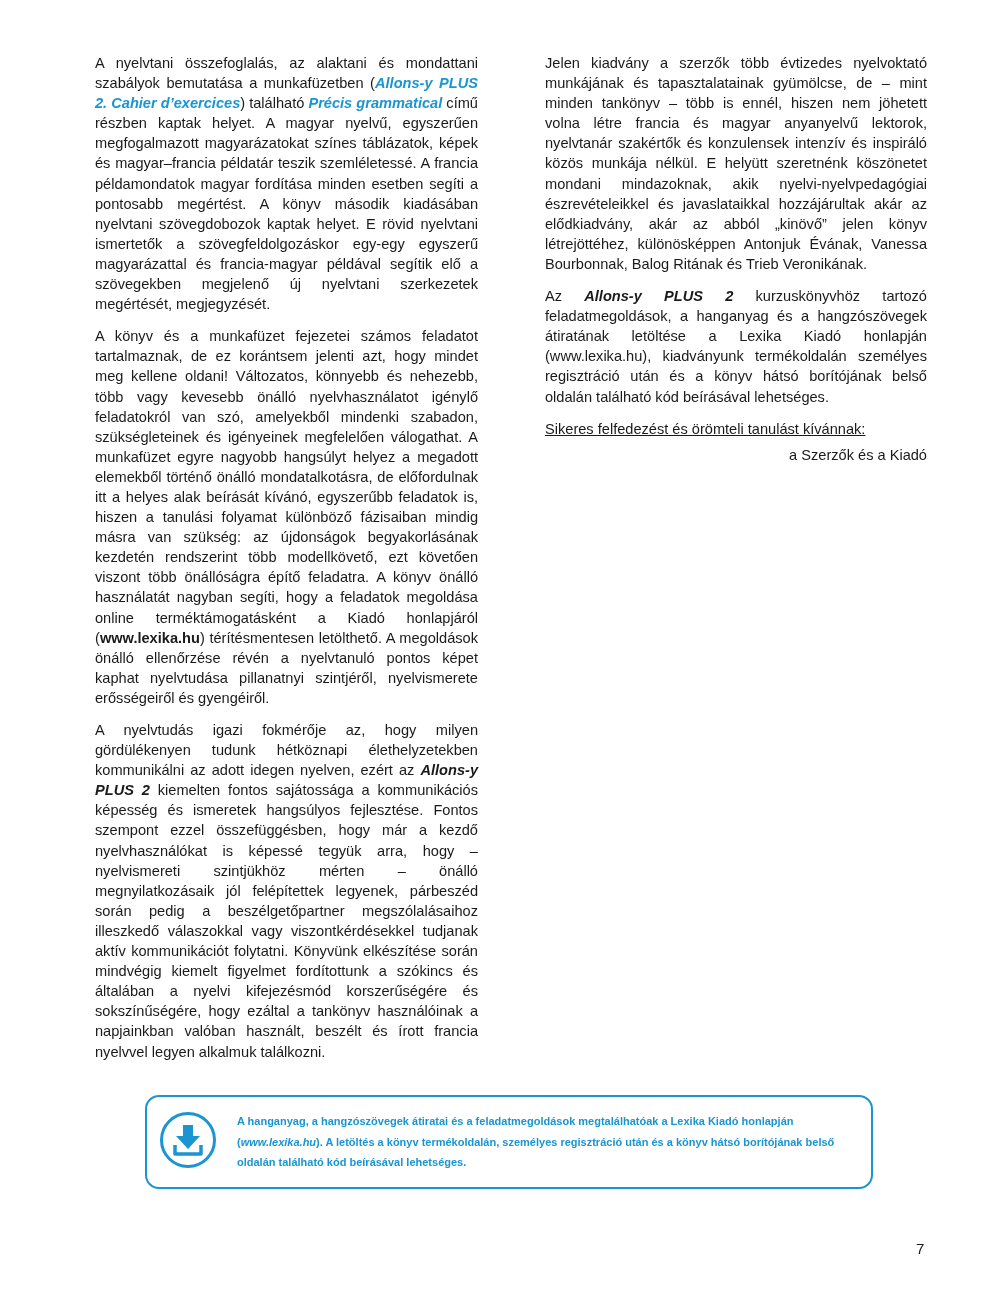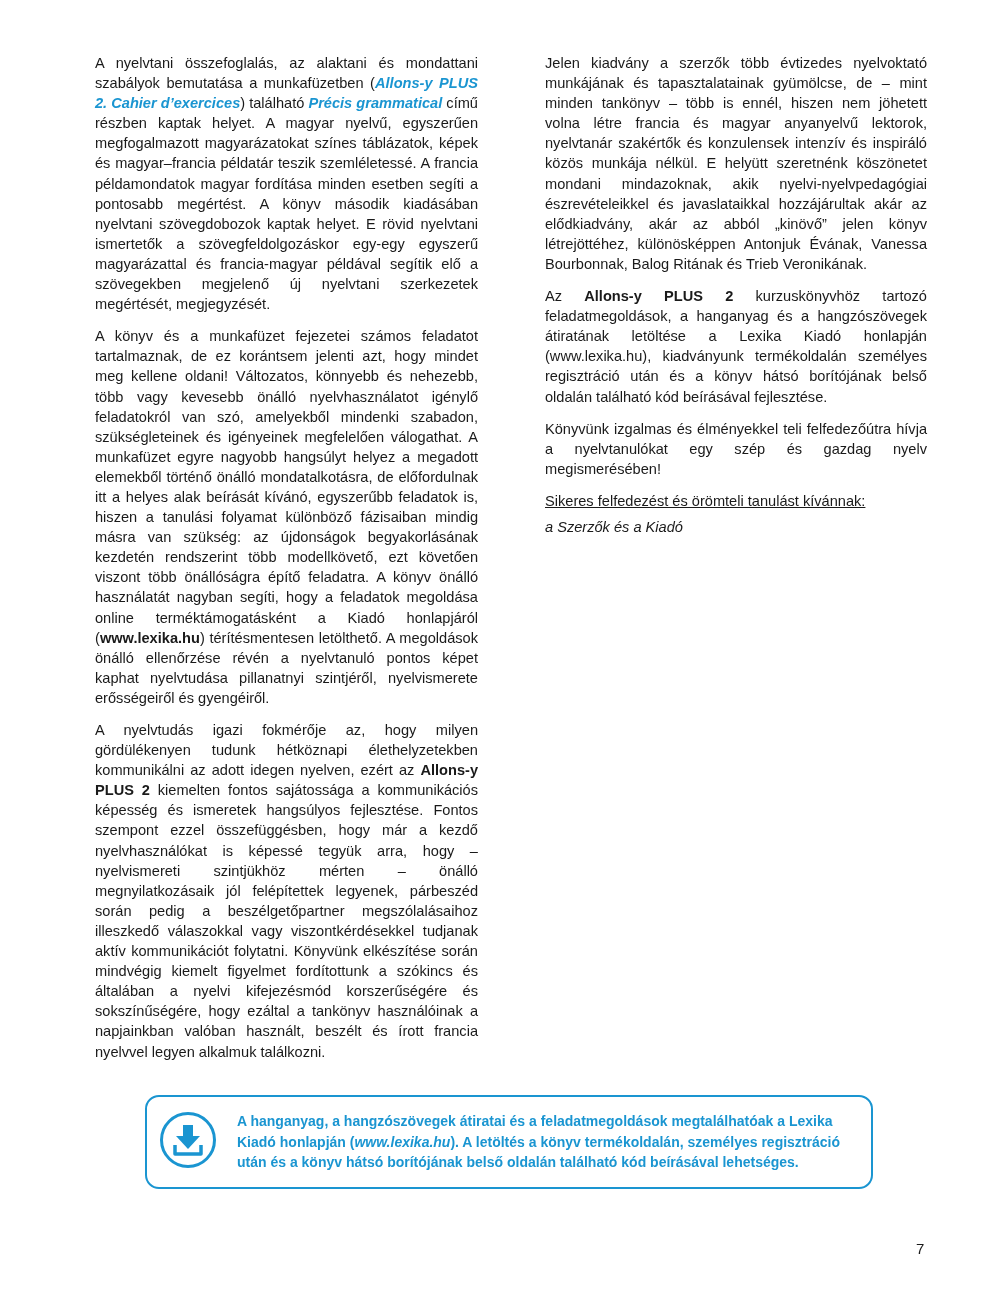--- a/index.html
+++ b/index.html
@@ -3,44 +3,43 @@
 <meta charset="utf-8">
 <style>
   html, body { margin: 0; padding: 0; background: #ffffff; }
   body { width: 992px; height: 1299px; position: relative; overflow: hidden;
          font-family: "Liberation Sans", sans-serif; color: #1a1a1a; }
   .col { position: absolute; top: 53px; font-size: 14.6px; line-height: 20.1px; text-align: justify; hyphens: manual; }
   .col-left { left: 95px; width: 383px; }
   .col-right { left: 545px; width: 382px; }
   .col p { margin: 0 0 12px 0; }
   .hl { color: #1a95d1; font-weight: bold; font-style: italic; }
-  .bi { font-weight: bold; }
+  .bi { font-weight: bold; font-style: italic; }
   .b { font-weight: bold; }
-  .sign { font-style: italic; margin-top: 2px; }
+  .sign { text-align: right; margin-top: 2px; }
   .info-box { position: absolute; left: 145px; top: 1095px; width: 728px; height: 94px;
               border: 2.5px solid #1a95d1; border-radius: 14px; box-sizing: border-box; }
   .info-icon { position: absolute; left: 12px; top: 14px; width: 58px; height: 58px; }
-  .info-text { position: absolute; left: 90px; top: 14px; width: 620px; font-size: 14px; line-height: 20.5px;
+  .info-text { position: absolute; left: 90px; top: 14px; width: 620px; font-size: 11px; line-height: 20.5px;
                color: #1a95d1; font-weight: bold; }
   .info-text .lk { font-style: italic; }
   .page-num { position: absolute; left: 916px; top: 1240px; font-size: 15px; color: #1a1a1a; }
 </style>
 </head>
 <body>
 
 <div class="col col-left">
   <p><span>A nyelvtani összefoglalás, az alaktani és mondattani szabályok bemutatása a munkafüzetben (</span><span class="hl">Allons-y PLUS 2. Cahier d’exercices</span><span>) található </span><span class="hl">Précis grammatical</span><span> című részben kaptak helyet. A magyar nyelvű, egyszerűen megfogalmazott magyarázatokat színes táblázatok, képek és magyar–francia példatár teszik szemléletessé. A francia példamondatok magyar fordítása minden esetben segíti a pontosabb megértést. A könyv második kiadásában nyelvtani szövegdobozok kaptak helyet. E rövid nyelvtani ismertetők a szövegfeldolgozáskor egy-egy egyszerű magyarázattal és francia-magyar példával segítik elő a szövegekben megjelenő új nyelvtani szerkezetek megértését, megjegyzését.</span></p>
   <p><span>A könyv és a munkafüzet fejezetei számos feladatot tartalmaznak, de ez korántsem jelenti azt, hogy mindet meg kellene oldani! Változatos, könnyebb és nehezebb, több vagy kevesebb önálló nyelvhasználatot igénylő feladatokról van szó, amelyekből mindenki szabadon, szükségleteinek és igényeinek megfelelően válogathat. A munkafüzet egyre nagyobb hangsúlyt helyez a megadott elemekből történő önálló mondatalkotásra, de előfordulnak itt a helyes alak beírását kívánó, egyszerűbb feladatok is, hiszen a tanulási folyamat különböző fázisaiban mindig másra van szükség: az újdonságok begyakorlásának kezdetén rendszerint több modellkövető, ezt követően viszont több önállóságra építő feladatra. A könyv önálló használatát nagyban segíti, hogy a feladatok megoldása online terméktámogatásként a Kiadó honlapjáról (</span><span class="b">www.lexika.hu</span><span>) térítésmentesen letölthető. A megoldások önálló ellenőrzése révén a nyelvtanuló pontos képet kaphat nyelvtudása pillanatnyi szintjéről, nyelvismerete erősségeiről és gyengéiről.</span></p>
   <p><span>A nyelvtudás igazi fokmérője az, hogy milyen gördülékenyen tudunk hétköznapi élethelyzetekben kommunikálni az adott idegen nyelven, ezért az </span><span class="bi">Allons-y PLUS 2</span><span> kiemelten fontos sajátossága a kommunikációs képesség és ismeretek hangsúlyos fejlesztése. Fontos szempont ezzel összefüggésben, hogy már a kezdő nyelvhasználókat is képessé tegyük arra, hogy – nyelvismereti szintjükhöz mérten – önálló megnyilatkozásaik jól felépítettek legyenek, párbeszéd során pedig a beszélgetőpartner megszólalásaihoz illeszkedő válaszokkal vagy viszontkérdésekkel tudjanak aktív kommunikációt folytatni. Könyvünk elkészítése során mindvégig kiemelt figyelmet fordítottunk a szókincs és általában a nyelvi kifejezésmód korszerűségére és sokszínűségére, hogy ezáltal a tankönyv használóinak a napjainkban valóban használt, beszélt és írott francia nyelvvel legyen alkalmuk találkozni.</span></p>
 </div>
 
 <div class="col col-right">
   <p>Jelen kiadvány a szerzők több évtizedes nyelvoktató munkájának és tapasztalatainak gyümölcse, de – mint minden tankönyv – több is ennél, hiszen nem jöhetett volna létre francia és magyar anyanyelvű lektorok, nyelvtanár szakértők és konzulensek intenzív és inspiráló közös munkája nélkül. E helyütt szeretnénk köszönetet mondani mindazoknak, akik nyelvi-nyelvpedagógiai észrevételeikkel és javaslataikkal hozzájárultak akár az elődkiadvány, akár az abból „kinövő” jelen könyv létrejöttéhez, különösképpen Antonjuk Évának, Vanessa Bourbonnak, Balog Ritának és Trieb Veronikának.</p>
-  <p><span>Az </span><span class="bi">Allons-y PLUS 2</span><span> kurzuskönyvhöz tartozó feladatmegoldások, a hanganyag és a hangzószövegek átiratának letöltése a Lexika Kiadó honlapján (www.lexika.hu), kiadványunk termékoldalán személyes regisztráció után és a könyv hátsó borítójának belső oldalán található kód beírásával fejlesztése.</span></p>
-  <p>Könyvünk izgalmas és élményekkel teli felfedezőútra hívja a nyelvtanulókat egy szép és gazdag nyelv megismerésében!</p>
+  <p><span>Az </span><span class="bi">Allons-y PLUS 2</span><span> kurzuskönyvhöz tartozó feladatmegoldások, a hanganyag és a hangzószövegek átiratának letöltése a Lexika Kiadó honlapján (www.lexika.hu), kiadványunk termékoldalán személyes regisztráció után és a könyv hátsó borítójának belső oldalán található kód beírásával lehetséges.</span></p>
   <p style="margin-bottom:6px;text-decoration:underline;">Sikeres felfedezést és örömteli tanulást kívánnak:</p>
   <p class="sign">a Szerzők és a Kiadó</p>
 </div>
 
 <div class="info-box">
   <svg class="info-icon" viewBox="0 0 58 58">
     <circle cx="29" cy="29" r="26.5" fill="none" stroke="#1a95d1" stroke-width="3"></circle>
     <rect x="24" y="14" width="10" height="12" fill="#1a95d1"></rect>
     <polygon points="17,25 41,25 29,38" fill="#1a95d1"></polygon>
     <path d="M16 34 V43 H42 V34" fill="none" stroke="#1a95d1" stroke-width="3.5" stroke-linejoin="round"></path>

